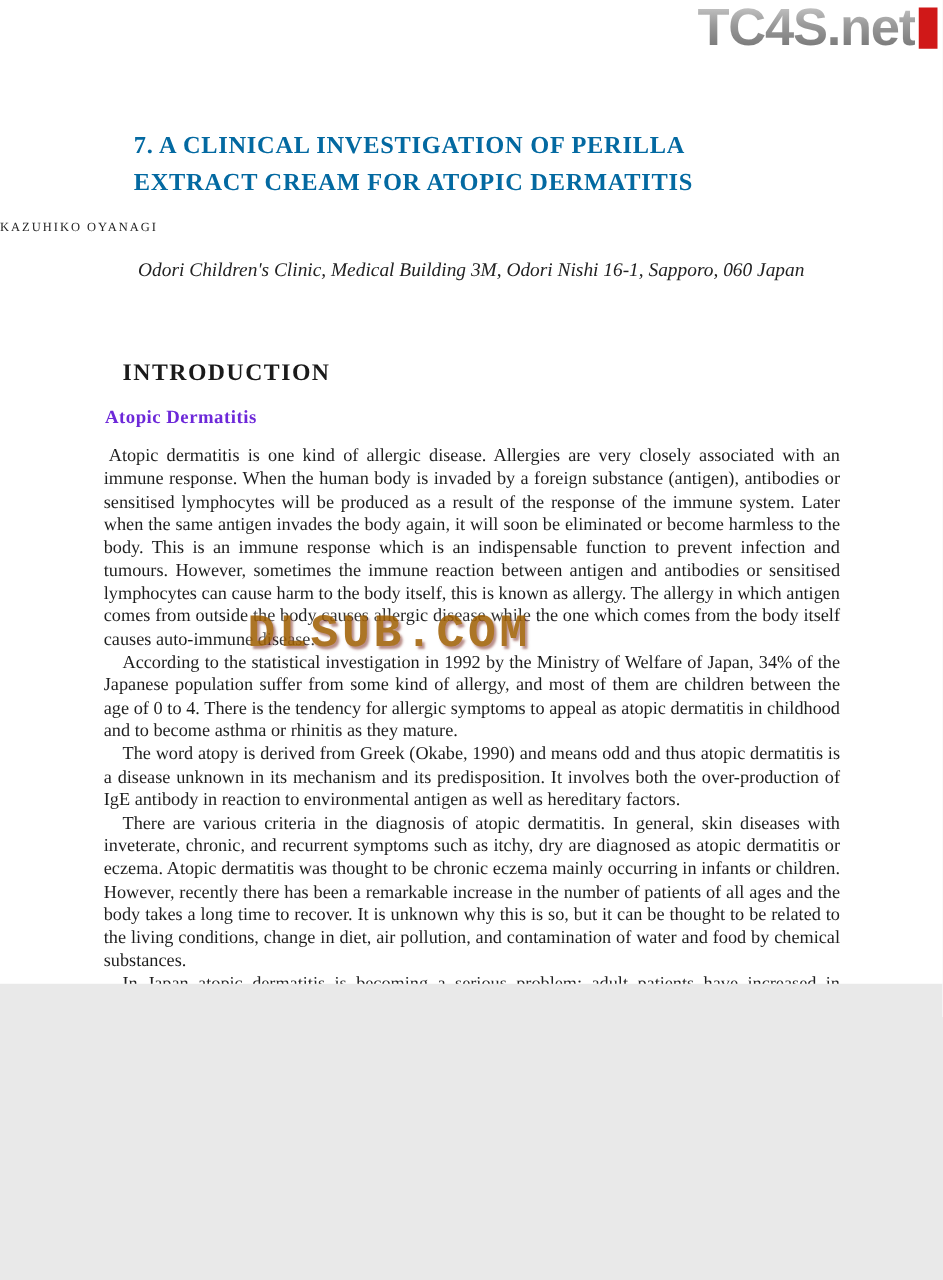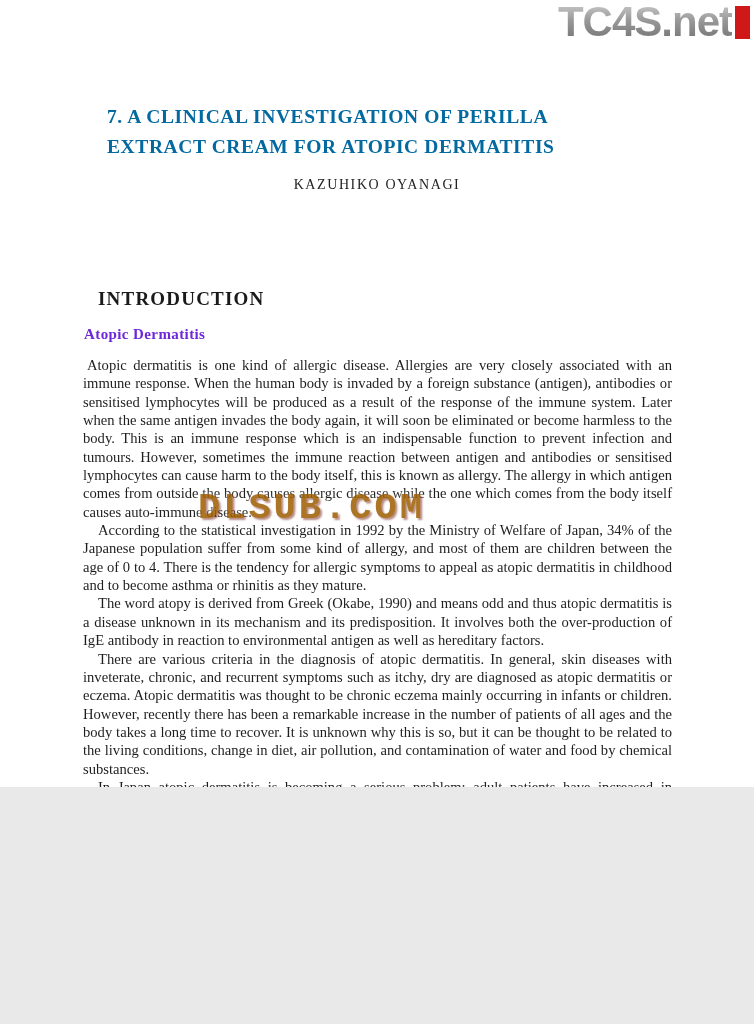--- a/index.html
+++ b/index.html
@@ -86,22 +86,21 @@
     font-weight: bold;
     letter-spacing: 0.6px;
     line-height: 30px;
     color: #0369a1;
   }
   .author {
     position: absolute;
     top: 177px;
     left: 0;
     width: 100%;
-    text-align: center;
-    font-size: 14px;
+    font-size: 10px;
     letter-spacing: 1.6px;
     color: #222;
   }
   .affiliation {
     position: absolute;
     top: 208px;
     left: 0;
     width: 100%;
     text-align: center;
     font-style: italic;
@@ -170,20 +169,21 @@
 
   <div class="wm-top">
     <span class="wm-top-text">TC4S.net</span>
     <span class="wm-top-block"></span>
   </div>
 
   <h1 class="title">7. A CLINICAL INVESTIGATION OF PERILLA EXTRACT CREAM FOR ATOPIC DERMATITIS</h1>
 
   <div class="author">KAZUHIKO OYANAGI</div>
 
+  <div class="affiliation">Odori Children's Clinic, Medical Building 3M, Odori Nishi 16-1, Sapporo, 060 Japan</div>
 
   <h2 class="section">INTRODUCTION</h2>
 
   <h3 class="subsection">Atopic Dermatitis</h3>
 
   <div class="body-text">
     <p class="noindent">Atopic dermatitis is one kind of allergic disease. Allergies are very closely associated with an immune response. When the human body is invaded by a foreign substance (antigen), antibodies or sensitised lymphocytes will be produced as a result of the response of the immune system. Later when the same antigen invades the body again, it will soon be eliminated or become harmless to the body. This is an immune response which is an indispensable function to prevent infection and tumours. However, sometimes the immune reaction between antigen and antibodies or sensitised lymphocytes can cause harm to the body itself, this is known as allergy. The allergy in which antigen comes from outside the body causes allergic disease while the one which comes from the body itself causes auto-immune disease.</p>
     <p>According to the statistical investigation in 1992 by the Ministry of Welfare of Japan, 34% of the Japanese population suffer from some kind of allergy, and most of them are children between the age of 0 to 4. There is the tendency for allergic symptoms to appeal as atopic dermatitis in childhood and to become asthma or rhinitis as they mature.</p>
     <p>The word atopy is derived from Greek (Okabe, 1990) and means odd and thus atopic dermatitis is a disease unknown in its mechanism and its predisposition. It involves both the over-production of IgE antibody in reaction to environmental antigen as well as hereditary factors.</p>
     <p>There are various criteria in the diagnosis of atopic dermatitis. In general, skin diseases with inveterate, chronic, and recurrent symptoms such as itchy, dry are diagnosed as atopic dermatitis or eczema. Atopic dermatitis was thought to be chronic eczema mainly occurring in infants or children. However, recently there has been a remarkable increase in the number of patients of all ages and the body takes a long time to recover. It is unknown why this is so, but it can be thought to be related to the living conditions, change in diet, air pollution, and contamination of water and food by chemical substances.</p>

